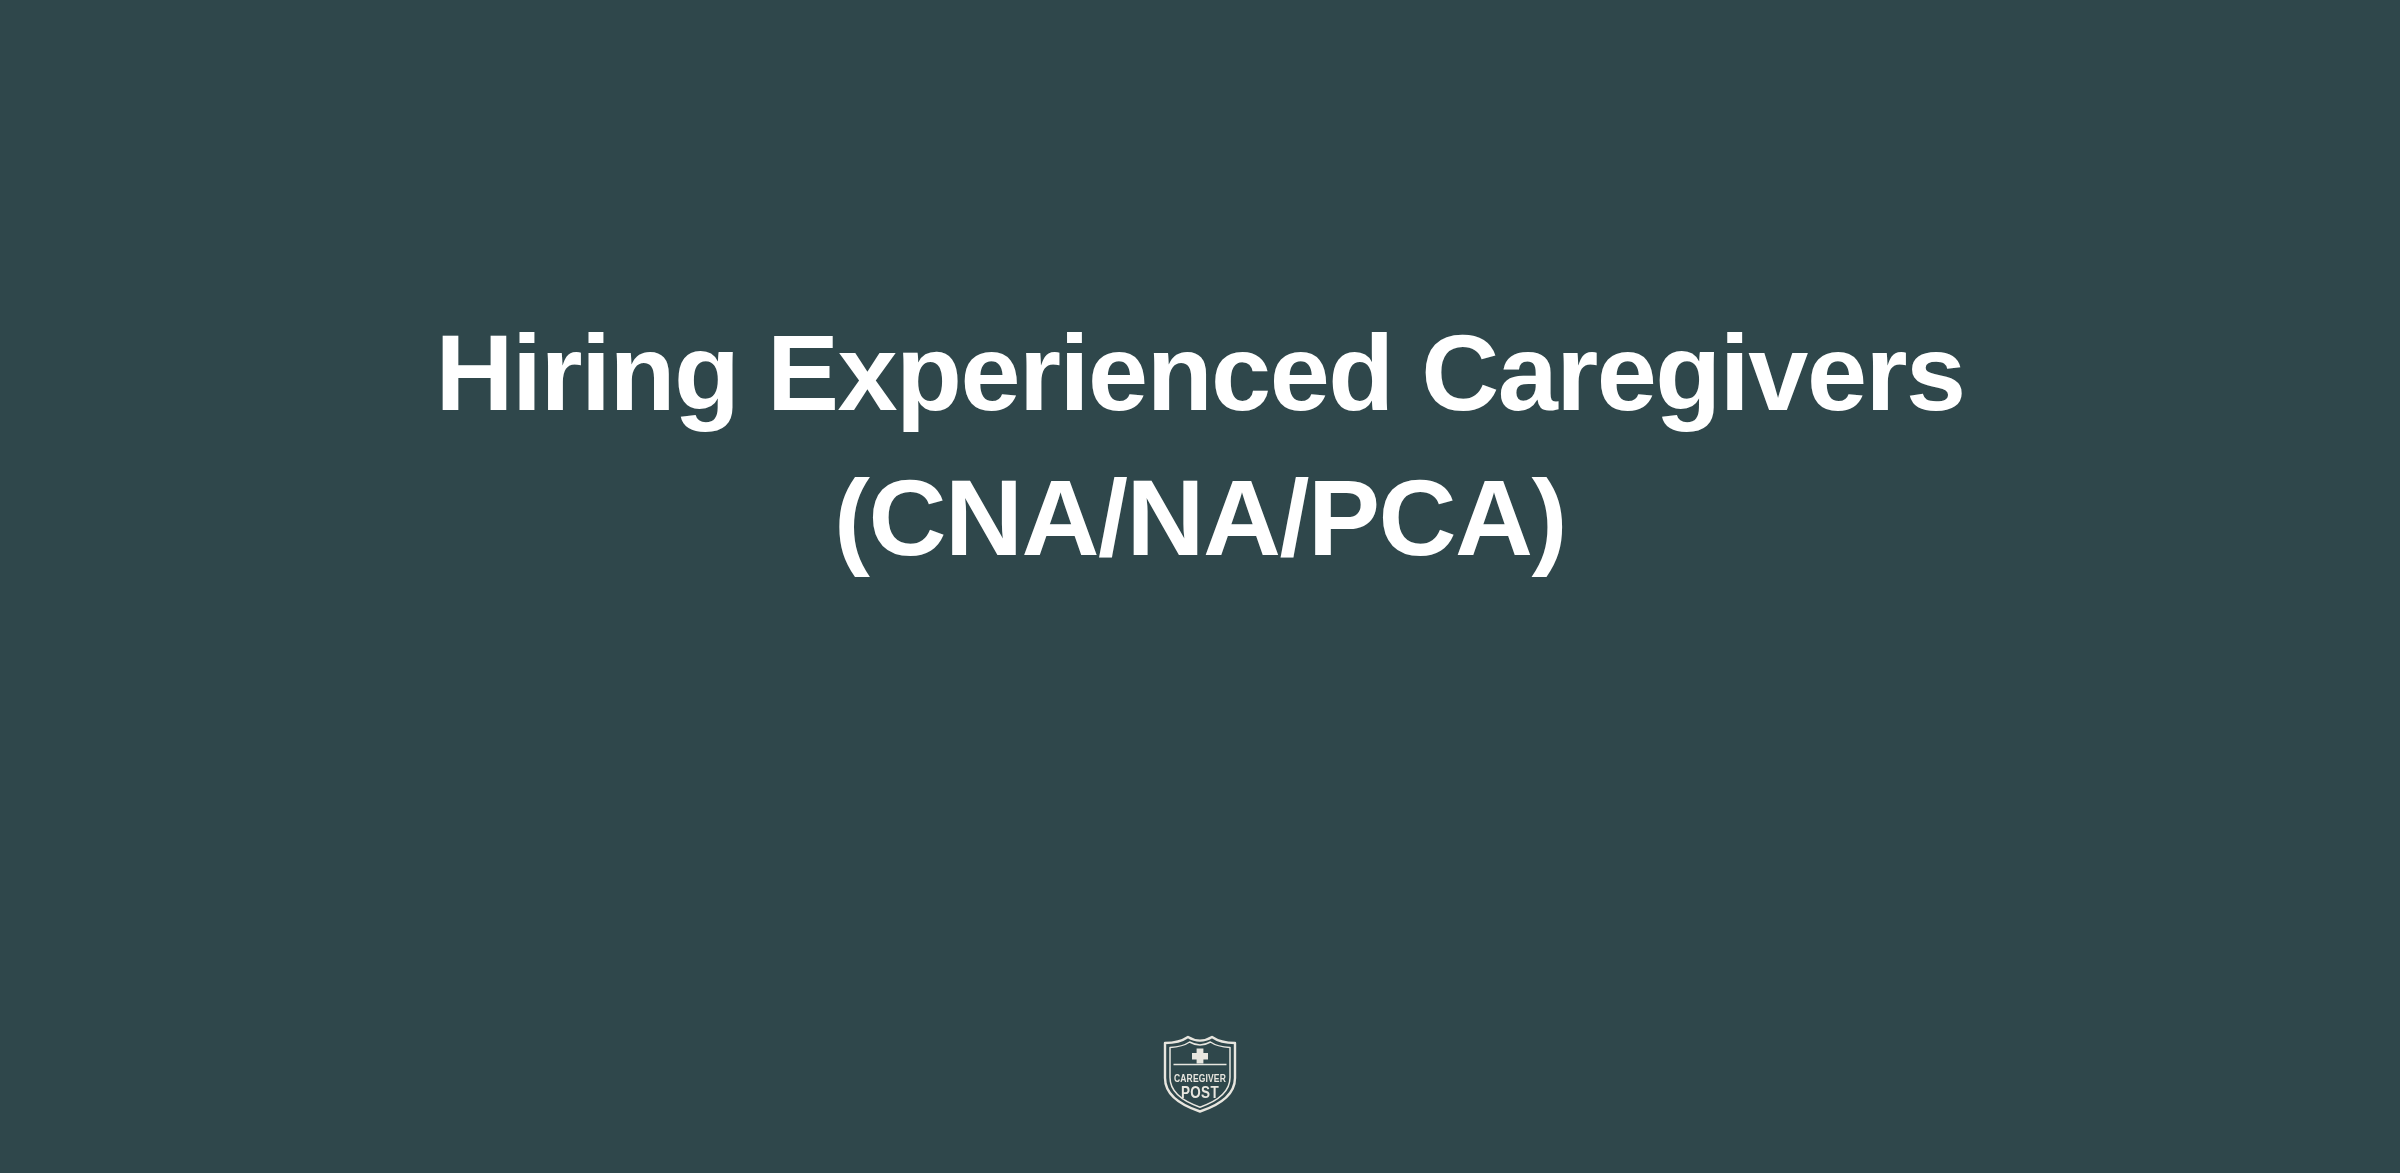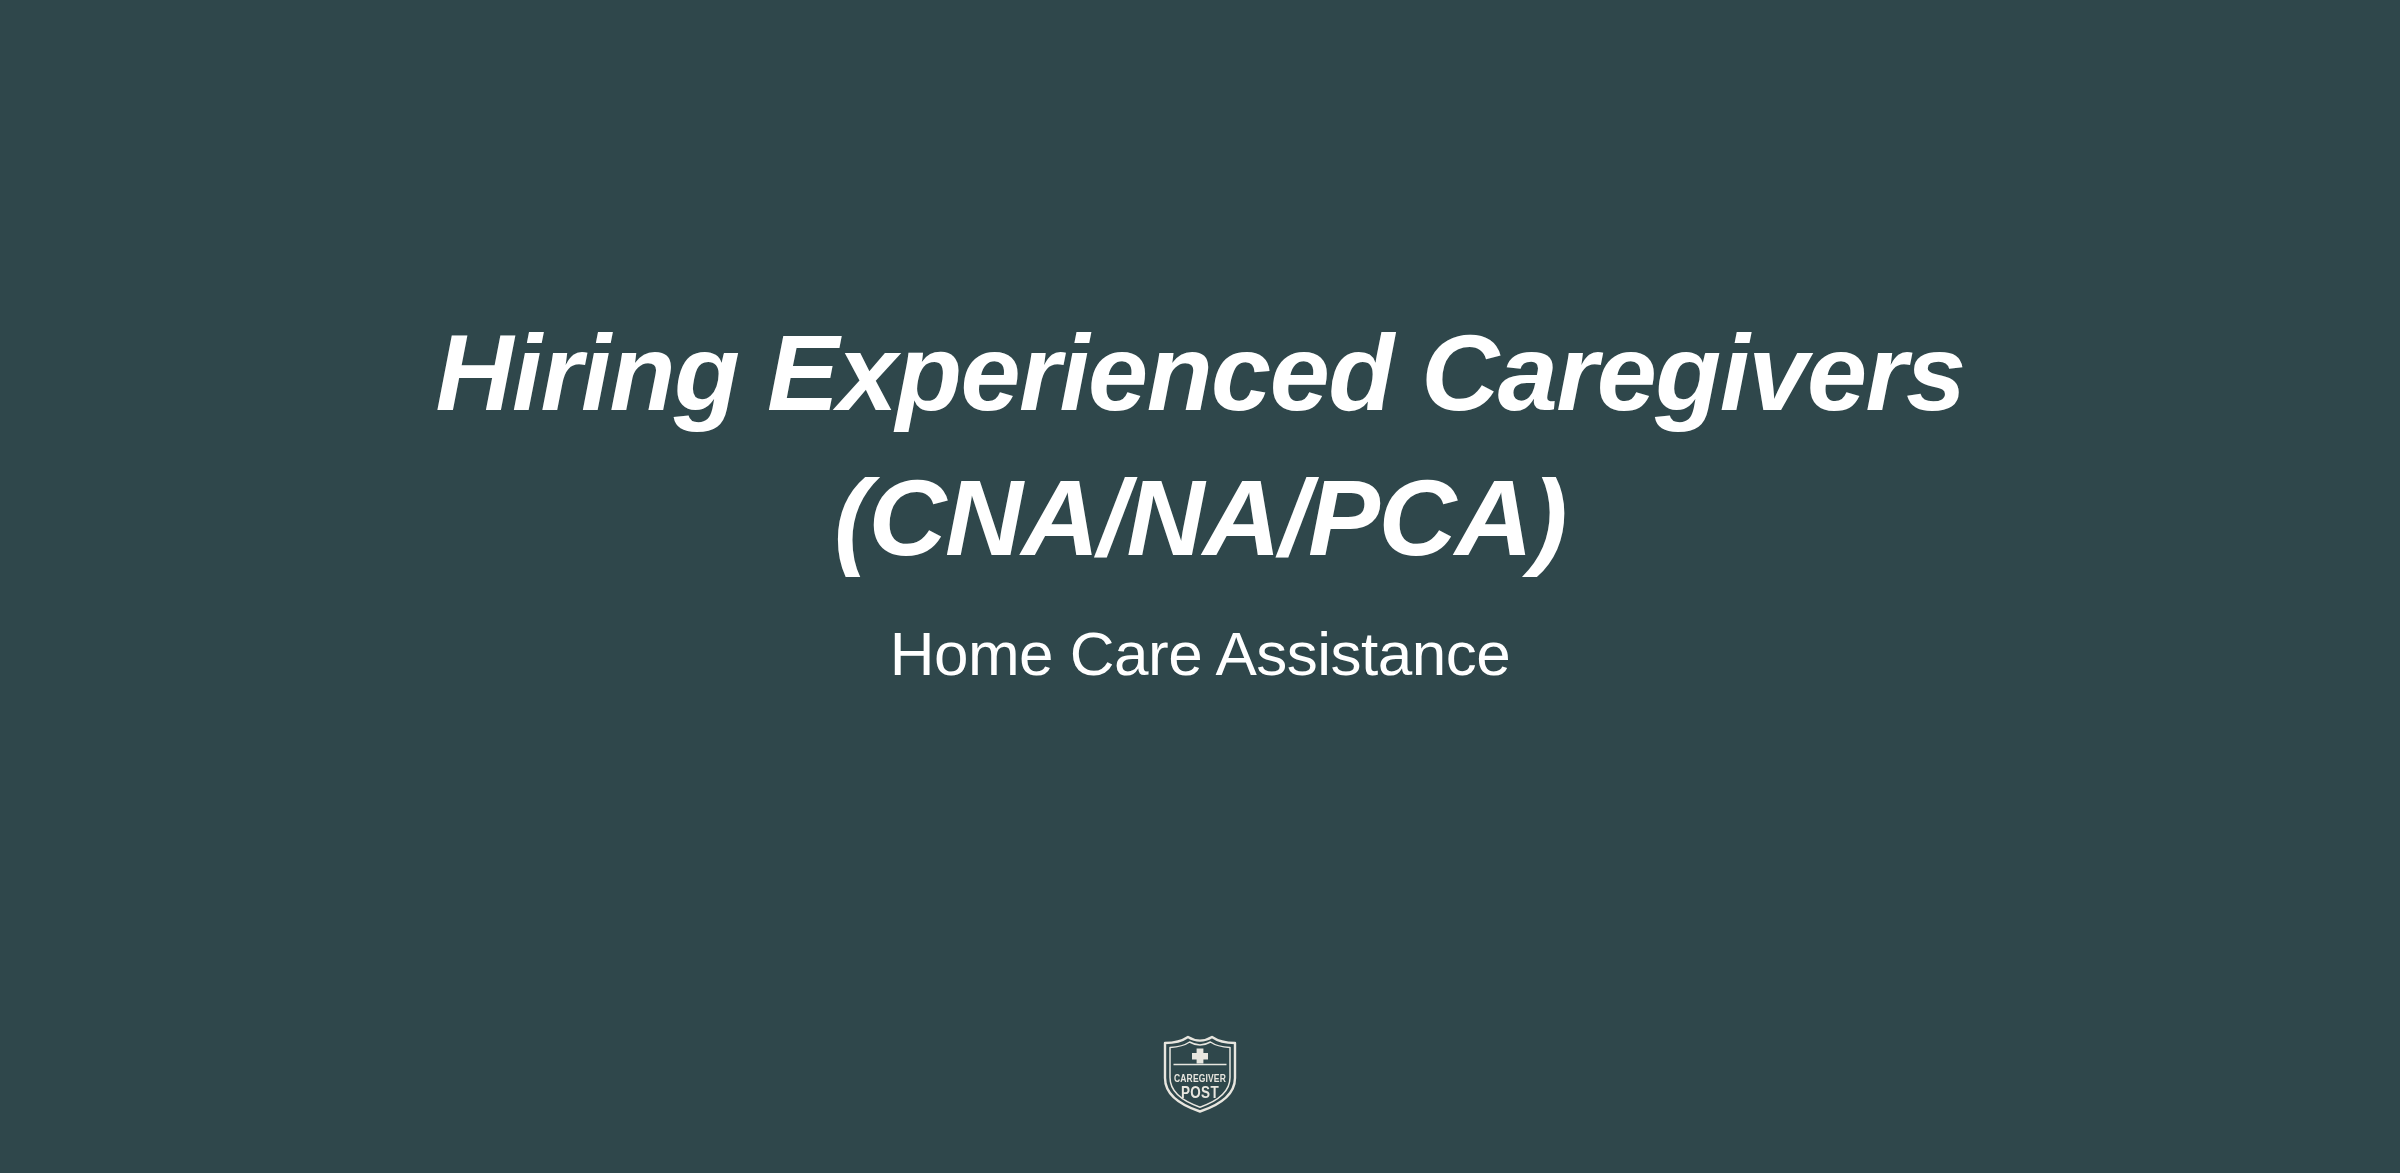--- a/index.html
+++ b/index.html
@@ -41,21 +41,20 @@
   .headline {
     margin: 0;
     width: 1700px;
     text-align: center;
     color: #ffffff;
     font-family: "Liberation Sans", sans-serif;
     font-weight: 700;
     font-size: 108px;
     line-height: 145px;
     letter-spacing: -1.5px;
-    font-style: italic;
   }
 
   .subtitle {
     margin: 0;
     padding-top: 26px;
     width: 1700px;
     text-align: center;
     color: #ffffff;
     font-family: "Liberation Sans", sans-serif;
     font-weight: 400;
@@ -81,21 +80,20 @@
     height: 100%;
   }
 </style>
 </head>
 <body>
 
 <div class="card">
 
   <div class="text-block">
     <h1 class="headline">Hiring Experienced Caregivers (CNA/NA/PCA)</h1>
-    <p class="subtitle">Home Care Assistance</p>
   </div>
 
   <div class="brand-badge">
     <svg viewBox="0 0 78 80" xmlns="http://www.w3.org/2000/svg">
 
       <path d="M4 9
                C 14 9, 22 6.5, 27 3
                C 31 5.5, 34.5 6.6, 39 6.6
                C 43.5 6.6, 47 5.5, 51 3
                C 56 6.5, 64 9, 74 9

